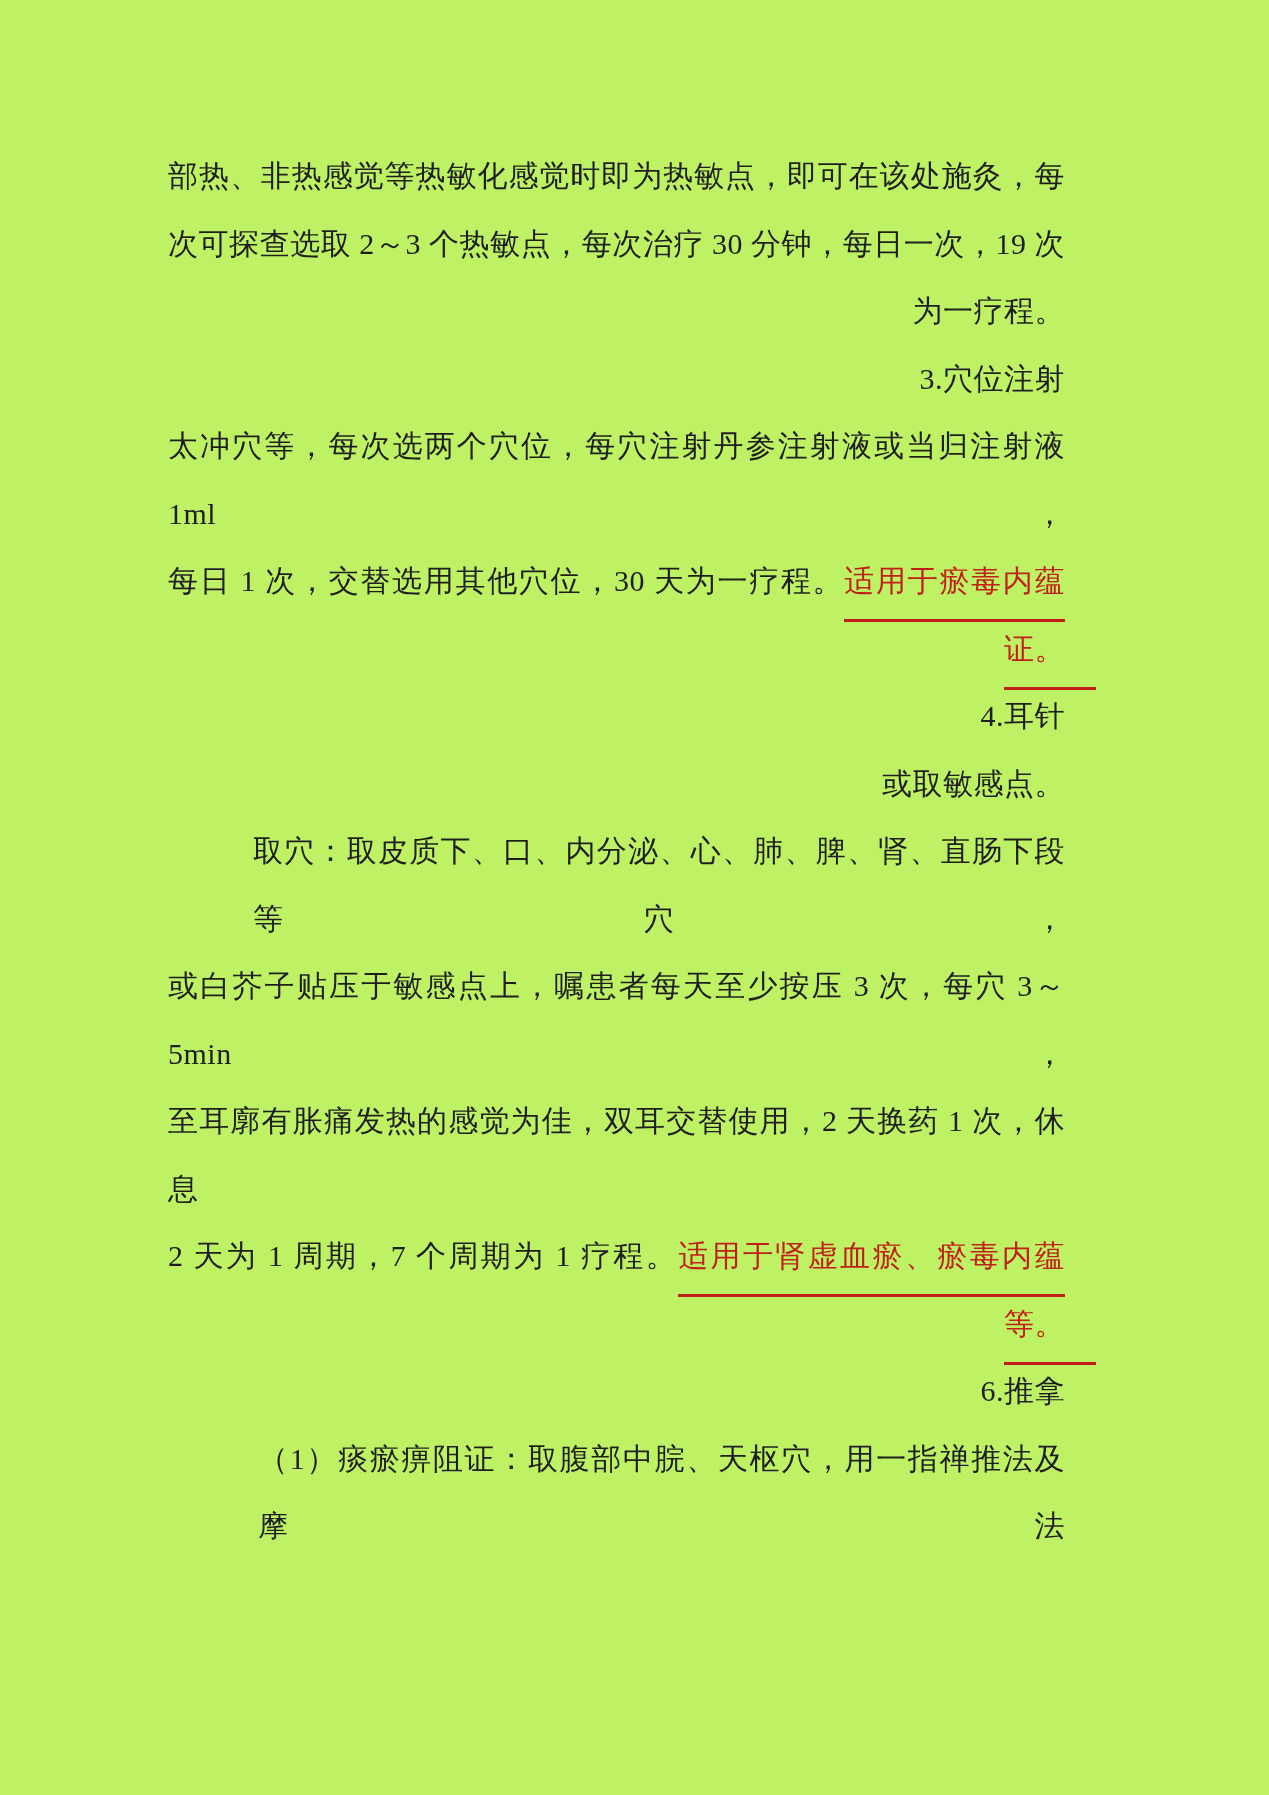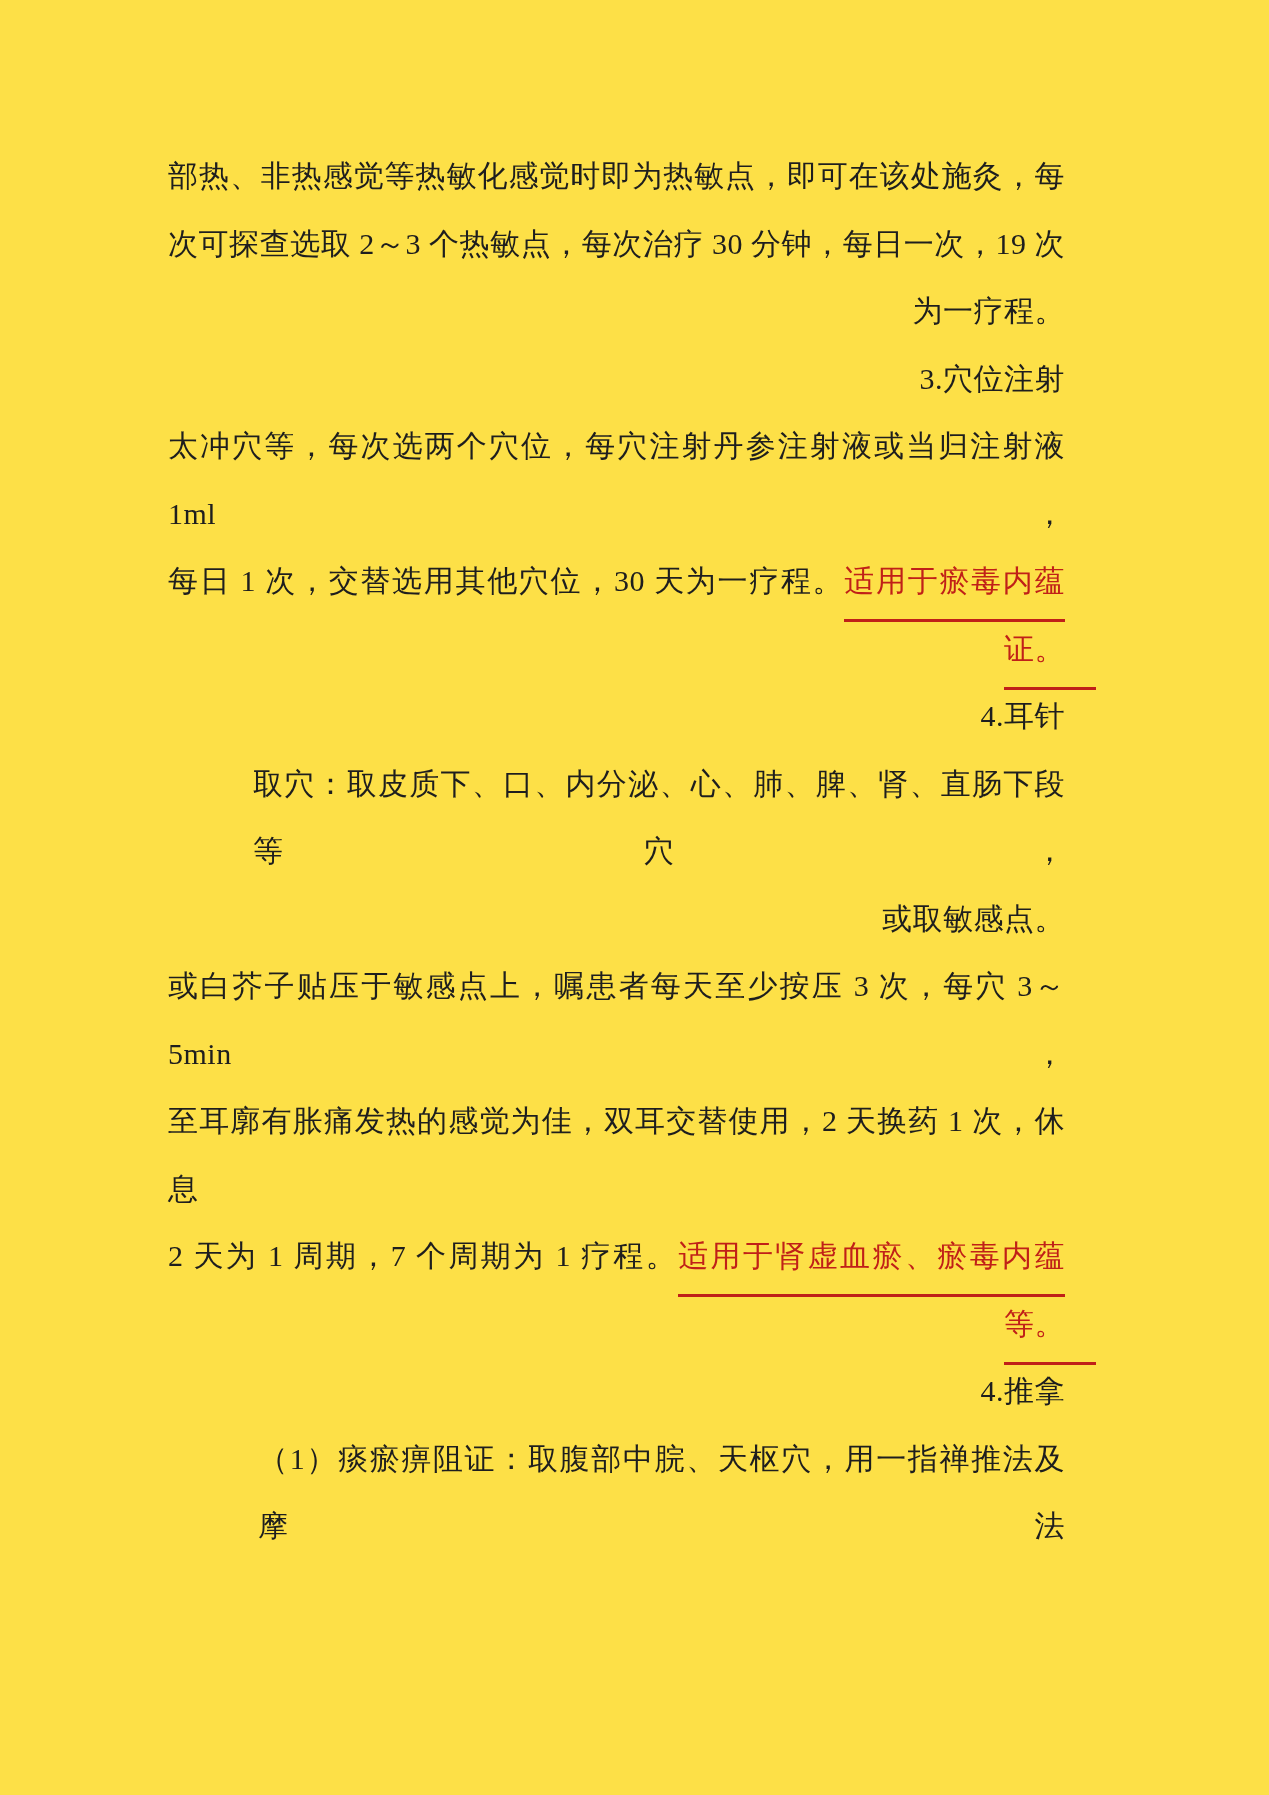--- a/index.html
+++ b/index.html
@@ -39,32 +39,32 @@
   }
   .run.red {
     color: var(--red-color, #c02018);
     border-bottom: 3px solid var(--red-color, #c02018);
     padding-bottom: 22px;
   }
 </style>
 </head>
 <body>
 
-<div class="page" style="background: #fde047;">
+<div class="page" style="background: #bef264;">
   <div id="text-body" class="text-body">
       <div class="line j"><span class="run">部热、非热感觉等热敏化感觉时即为热敏点，即可在该处施灸，每</span></div>
       <div class="line j"><span class="run">次可探查选取 2～3 个热敏点，每次治疗 30 分钟，每日一次，19 次</span></div>
       <div class="line"><span class="run">为一疗程。</span></div>
       <div class="line" style="padding-left: 85px;"><span class="run">3.穴位注射</span></div>
       <div class="line j"><span class="run">太冲穴等，每次选两个穴位，每穴注射丹参注射液或当归注射液 1ml，</span></div>
       <div class="line j"><span class="run">每日 1 次，交替选用其他穴位，30 天为一疗程。</span><span class="run red">适用于瘀毒内蕴</span></div>
       <div class="line"><span class="run red">证。　</span></div>
       <div class="line" style="padding-left: 85px;"><span class="run">4.耳针</span></div>
+      <div class="line"><span class="run">或取敏感点。</span></div>
       <div class="line j" style="padding-left: 85px;"><span class="run">取穴：取皮质下、口、内分泌、心、肺、脾、肾、直肠下段等穴，</span></div>
-      <div class="line"><span class="run">或取敏感点。</span></div>
       <div class="line j"><span class="run">或白芥子贴压于敏感点上，嘱患者每天至少按压 3 次，每穴 3～5min，</span></div>
       <div class="line j"><span class="run">至耳廓有胀痛发热的感觉为佳，双耳交替使用，2 天换药 1 次，休息</span></div>
       <div class="line j"><span class="run">2 天为 1 周期，7 个周期为 1 疗程。</span><span class="run red">适用于肾虚血瘀、瘀毒内蕴</span></div>
       <div class="line"><span class="run red">等。　</span></div>
-      <div class="line" style="padding-left: 85px;"><span class="run">4.推拿</span></div>
+      <div class="line" style="padding-left: 85px;"><span class="run">6.推拿</span></div>
       <div class="line j" style="padding-left: 90px;"><span class="run">（1）痰瘀痹阻证：取腹部中脘、天枢穴，用一指禅推法及摩法</span></div>
     </div>
 </div>
 
 </body></html>

